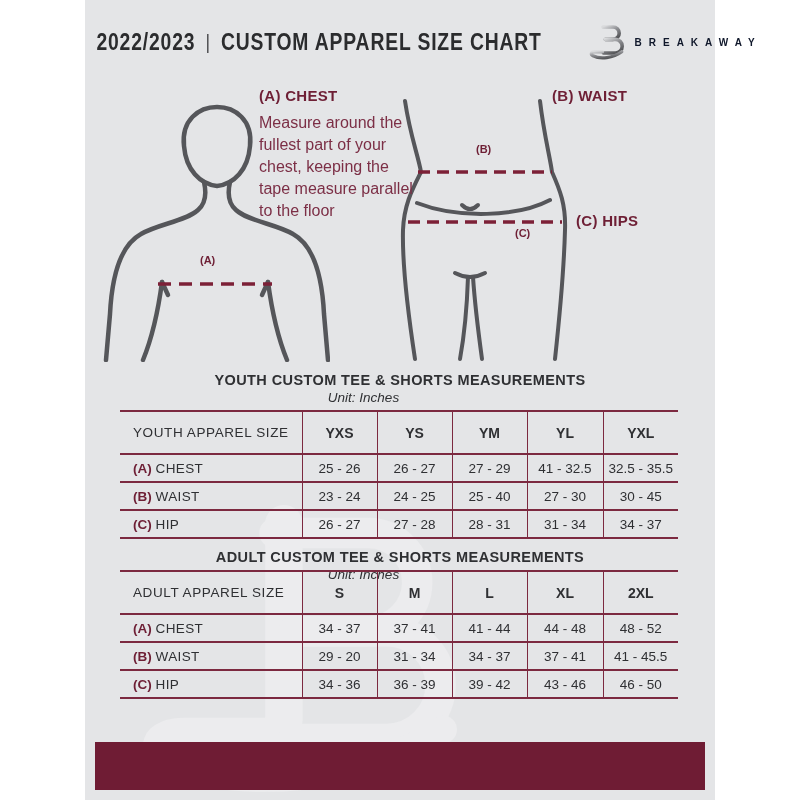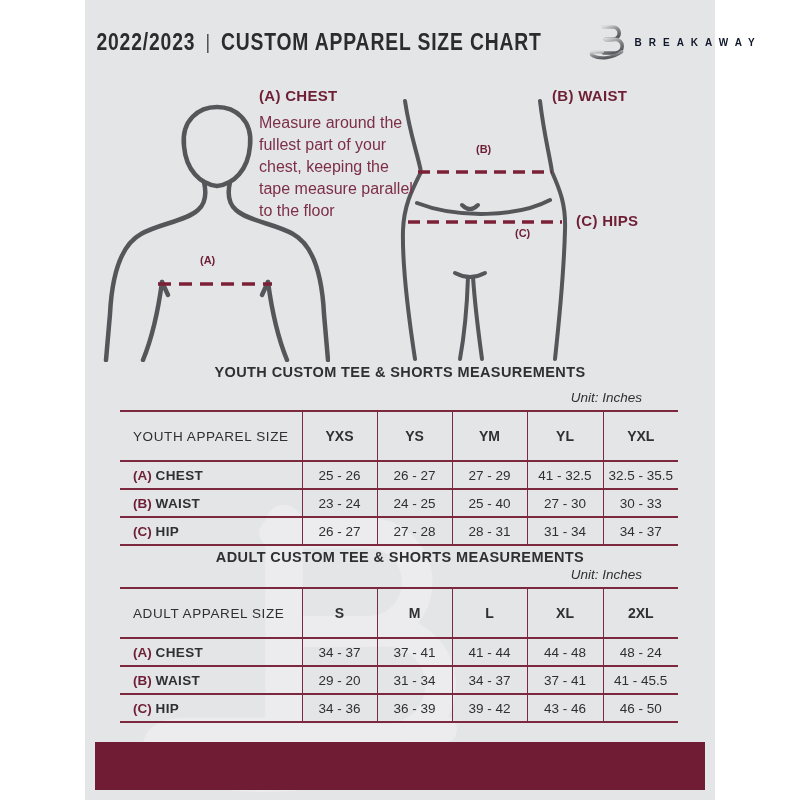--- a/index.html
+++ b/index.html
@@ -21,36 +21,36 @@
   .fig svg { display:block; }
   .marker { position:absolute; font-weight:700; font-size:11px; color:#6e1f35; }
 
   .guide-block { position:absolute; color:#7c2f46; }
   .guide-heading { font-weight:700; font-size:15px; color:#6e1f35; letter-spacing:0.3px; margin-bottom:8px; }
   .guide-body { font-size:16px; line-height:1.38; white-space:pre-line; font-weight:500; }
 
   
   .sec-title { position:absolute; width:630px; text-align:center; font-weight:700; font-size:14.5px;
                letter-spacing:0.4px; color:#2f3033; }
-  .sec-unit  { position:absolute; width:557px; text-align:right; font-style:italic; font-size:13.5px;
+  .sec-unit  { position:absolute; width:557px; text-align:center; font-style:italic; font-size:13.5px;
                color:#2f3033; font-weight:500; }
 
   
   table.size { position:absolute; left:35px; width:558px; border-collapse:collapse; table-layout:fixed;
                border-top:2px solid #7c2940; }
-  table.size thead tr { height:50px; }
+  table.size thead tr { height:43px; }
   table.size tbody tr { height:28px; }
   table.size tr { border-bottom:2px solid #7c2940; }
   table.size th, table.size td { font-size:13.5px; color:#2f3033; text-align:center; vertical-align:middle; }
   table.size th.lblcol, table.size td.lblcol { text-align:left; padding-left:13px; }
   table.size th:not(.lblcol), table.size td:not(.lblcol) { border-left:1.5px solid #7c2940; }
   table.size thead th:not(.lblcol) { font-weight:700; font-size:14px; }
   table.size thead th.lblcol { font-weight:400; letter-spacing:0.6px; }
   .pfx { font-weight:700; color:#6e1f35; }
-  .rowlbl { font-weight:700; letter-spacing:0.4px; }
+  .rowlbl { font-weight:400; letter-spacing:0.4px; }
 
   
   .footer-bar { position:absolute; left:10px; top:742px; width:610px; height:48px; background:#6f1c34; z-index:3; }
   .watermark { position:absolute; left:5px; top:505px; width:500px; height:290px; z-index:0; pointer-events:none; }
   .content-layer { position:relative; z-index:1; }
 </style>
 </head>
 <body>
 
 <div id="stage">
@@ -137,21 +137,21 @@
       </div>
 
       <div class="guide-block" style="left:467px; top:87px; width:158px;">
         <div class="guide-heading">(B) WAIST</div>
       </div>
 
       <div class="guide-block" style="left:467px; top:212px; width:162px;margin-left:24px;">
         <div class="guide-heading">(C) HIPS</div>
       </div>
 
-      <div class="sec-title" style="top:364px;">YOUTH CUSTOM TEE &amp; SHORTS MEASUREMENTS</div>
+      <div class="sec-title" style="top:372px;">YOUTH CUSTOM TEE &amp; SHORTS MEASUREMENTS</div>
       <div class="sec-unit" style="top:390px;">Unit: Inches</div>
 
       <table class="size" style="top:410px;">
         <colgroup>
           <col style="width:182px">
             <col style="width:75px">
             <col style="width:75px">
           <col style="width:75px">
             <col style="width:76px">
             <col style="width:75px">
@@ -180,40 +180,40 @@
           </tr>
           <tr>
             <td class="lblcol">
               <span class="pfx">(B)</span>
               <span class="rowlbl">WAIST</span>
             </td>
             <td>23 - 24</td>
             <td>24 - 25</td>
             <td>25 - 40</td>
             <td>27 - 30</td>
-            <td>30 - 33</td>
+            <td>30 - 45</td>
           </tr>
           <tr>
             <td class="lblcol">
               <span class="pfx">(C)</span>
               <span class="rowlbl">HIP</span>
             </td>
             <td>26 - 27</td>
             <td>27 - 28</td>
             <td>28 - 31</td>
             <td>31 - 34</td>
             <td>34 - 37</td>
           </tr>
         </tbody>
       </table>
 
       <div class="sec-title" style="top:549px;">ADULT CUSTOM TEE &amp; SHORTS MEASUREMENTS</div>
       <div class="sec-unit" style="top:567px;">Unit: Inches</div>
 
-      <table class="size" style="top:587px;">
+      <table class="size" style="top:570px;">
         <colgroup>
           <col style="width:182px">
             <col style="width:75px">
             <col style="width:75px">
           <col style="width:75px">
             <col style="width:76px">
             <col style="width:75px">
         </colgroup>
         <thead>
           <tr>
@@ -228,21 +228,21 @@
         <tbody>
           <tr>
             <td class="lblcol">
               <span class="pfx">(A)</span>
               <span class="rowlbl">CHEST</span>
             </td>
             <td>34 - 37</td>
             <td>37 - 41</td>
             <td>41 - 44</td>
             <td>44 - 48</td>
-            <td>48 - 24</td>
+            <td>48 - 52</td>
           </tr>
           <tr>
             <td class="lblcol">
               <span class="pfx">(B)</span>
               <span class="rowlbl">WAIST</span>
             </td>
             <td>29 - 20</td>
             <td>31 - 34</td>
             <td>34 - 37</td>
             <td>37 - 41</td>

